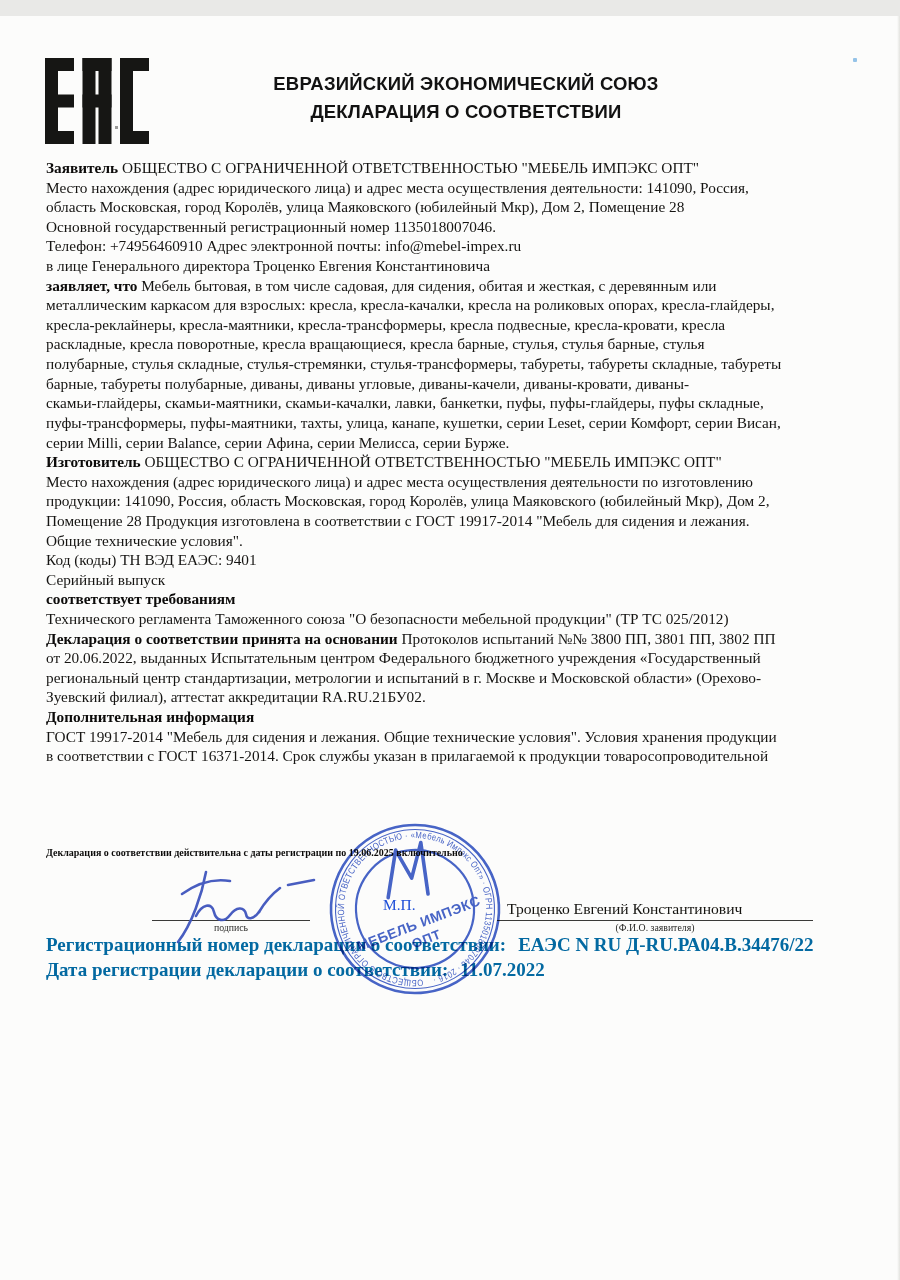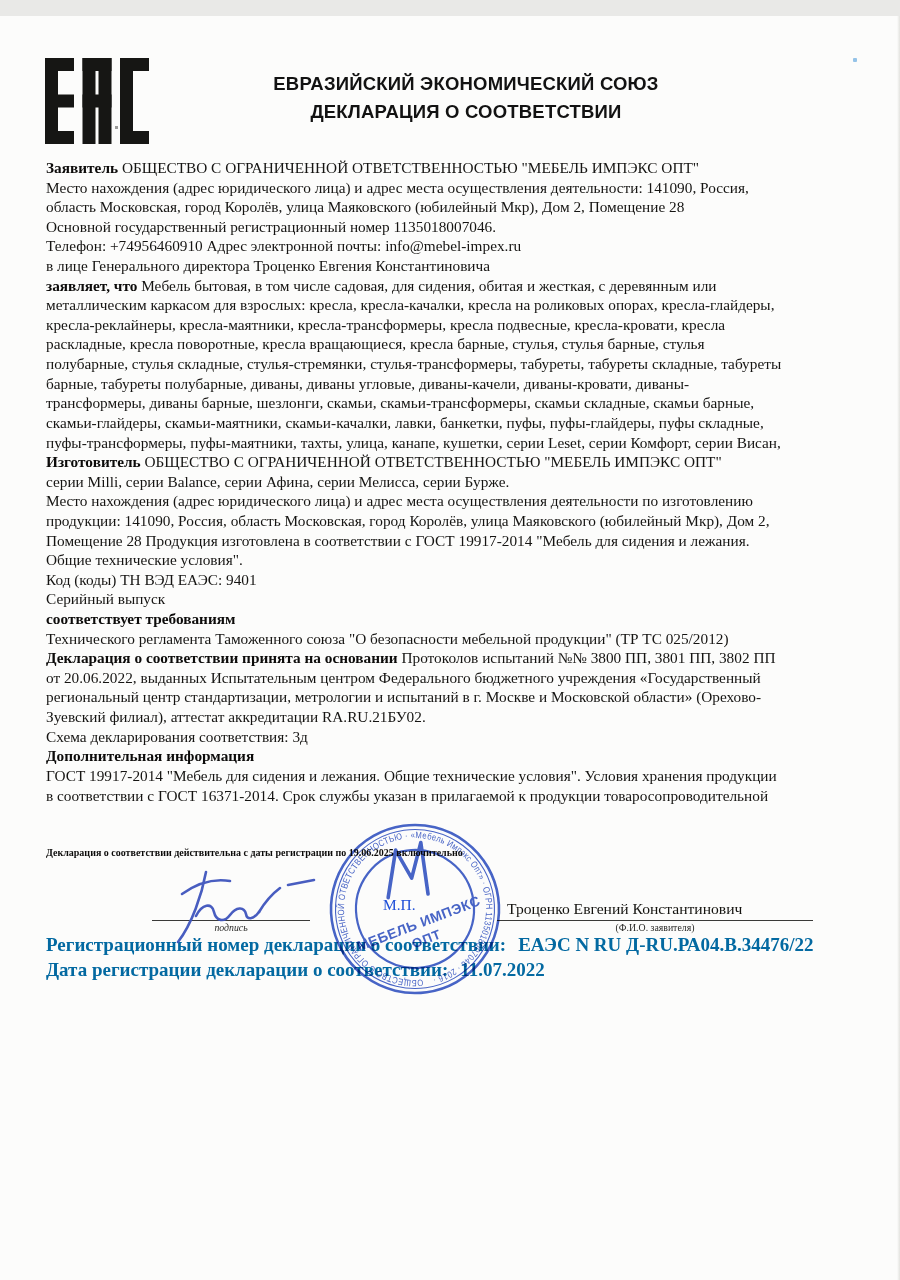--- a/index.html
+++ b/index.html
@@ -39,21 +39,21 @@
   .bline{height:19.62px;line-height:19.62px;font-size:15.3px;white-space:nowrap;}
   .bline b{font-weight:bold;color:#0c0b0a;}
 
   .validity-line{
     position:absolute;left:46px;top:831px;width:830px;
     font-size:10px;font-weight:bold;white-space:nowrap;color:#0c0b0a;
   }
 
   .sig-squiggle{position:absolute;left:140px;top:846px;width:190px;height:86px;z-index:6;}
   .sig-line{position:absolute;left:152px;top:904px;width:158px;border-top:1.6px solid #3a3a38;z-index:2;}
-  .sig-caption{position:absolute;left:152px;top:906px;width:158px;text-align:center;font-size:9.8px;color:#2c2c2a;z-index:2;font-style:italic;}
+  .sig-caption{position:absolute;left:152px;top:906px;width:158px;text-align:center;font-size:9.8px;color:#2c2c2a;z-index:2;}
   .mp-label{position:absolute;left:383px;top:880px;font-size:15.4px;color:#1d4ed8;z-index:2;}
   .fio-name{position:absolute;left:507px;top:884px;font-size:15.6px;color:#14130f;white-space:nowrap;z-index:2;}
   .fio-line{position:absolute;left:497px;top:904px;width:316px;border-top:1.6px solid #3a3a38;z-index:2;}
   .fio-caption{position:absolute;left:497px;top:906px;width:316px;text-align:center;font-size:9.8px;color:#2c2c2a;z-index:2;}
 
   .reg-row{position:absolute;left:46px;white-space:nowrap;font-weight:bold;font-size:19px;color:#0369a1;z-index:2;}
   .reg-row .reg-value{margin-left:12px;}
   .reg-number-row{top:918px;}
   .reg-date-row{top:943px;}
 
@@ -107,38 +107,36 @@
       <div class="bline"><span>область Московская, город Королёв, улица Маяковского (юбилейный Мкр), Дом 2, Помещение 28</span></div>
       <div class="bline"><span>Основной государственный регистрационный номер 1135018007046.</span></div>
       <div class="bline"><span>Телефон: +74956460910 Адрес электронной почты: info@mebel-impex.ru</span></div>
       <div class="bline"><span>в лице Генерального директора Троценко Евгения Константиновича</span></div>
       <div class="bline"><b>заявляет, что</b><span> Мебель бытовая, в том числе садовая, для сидения, обитая и жесткая, с деревянным или</span></div>
       <div class="bline"><span>металлическим каркасом для взрослых: кресла, кресла-качалки, кресла на роликовых опорах, кресла-глайдеры,</span></div>
       <div class="bline"><span>кресла-реклайнеры, кресла-маятники, кресла-трансформеры, кресла подвесные, кресла-кровати, кресла</span></div>
       <div class="bline"><span>раскладные, кресла поворотные, кресла вращающиеся, кресла барные, стулья, стулья барные, стулья</span></div>
       <div class="bline"><span>полубарные, стулья складные, стулья-стремянки, стулья-трансформеры, табуреты, табуреты складные, табуреты</span></div>
       <div class="bline"><span>барные, табуреты полубарные, диваны, диваны угловые, диваны-качели, диваны-кровати, диваны-</span></div>
-      <div class="bline"><span>трансформеры, диваны барные, шезлонги, скамьи, скамьи-трансформеры, скамьи складные, скамьи барные,</span></div>
       <div class="bline"><span>скамьи-глайдеры, скамьи-маятники, скамьи-качалки, лавки, банкетки, пуфы, пуфы-глайдеры, пуфы складные,</span></div>
       <div class="bline"><span>пуфы-трансформеры, пуфы-маятники, тахты, улица, канапе, кушетки, серии Leset, серии Комфорт, серии Висан,</span></div>
+      <div class="bline"><span>серии Milli, серии Balance, серии Афина, серии Мелисса, серии Бурже.</span></div>
       <div class="bline"><b>Изготовитель</b><span> ОБЩЕСТВО С ОГРАНИЧЕННОЙ ОТВЕТСТВЕННОСТЬЮ "МЕБЕЛЬ ИМПЭКС ОПТ"</span></div>
-      <div class="bline"><span>серии Milli, серии Balance, серии Афина, серии Мелисса, серии Бурже.</span></div>
       <div class="bline"><span>Место нахождения (адрес юридического лица) и адрес места осуществления деятельности по изготовлению</span></div>
       <div class="bline"><span>продукции: 141090, Россия, область Московская, город Королёв, улица Маяковского (юбилейный Мкр), Дом 2,</span></div>
       <div class="bline"><span>Помещение 28 Продукция изготовлена в соответствии с ГОСТ 19917-2014 "Мебель для сидения и лежания.</span></div>
       <div class="bline"><span>Общие технические условия".</span></div>
       <div class="bline"><span>Код (коды) ТН ВЭД ЕАЭС: 9401</span></div>
       <div class="bline"><span>Серийный выпуск</span></div>
       <div class="bline"><b>соответствует требованиям</b></div>
       <div class="bline"><span>Технического регламента Таможенного союза "О безопасности мебельной продукции" (ТР ТС 025/2012)</span></div>
       <div class="bline"><b>Декларация о соответствии принята на основании</b><span> Протоколов испытаний №№ 3800 ПП, 3801 ПП, 3802 ПП</span></div>
       <div class="bline"><span>от 20.06.2022, выданных Испытательным центром Федерального бюджетного учреждения «Государственный</span></div>
       <div class="bline"><span>региональный центр стандартизации, метрологии и испытаний в г. Москве и Московской области» (Орехово-</span></div>
       <div class="bline"><span>Зуевский филиал), аттестат аккредитации RA.RU.21БУ02.</span></div>
-      <div class="bline"><span>Схема декларирования соответствия: 3д</span></div>
       <div class="bline"><b>Дополнительная информация</b></div>
       <div class="bline"><span>ГОСТ 19917-2014 "Мебель для сидения и лежания. Общие технические условия". Условия хранения продукции</span></div>
       <div class="bline"><span>в соответствии с ГОСТ 16371-2014. Срок службы указан в прилагаемой к продукции товаросопроводительной</span></div>
     </div>
 
   <div class="validity-line">Декларация о соответствии действительна с даты регистрации по 19.06.2025 включительно</div>
 
   <svg class="sig-squiggle" viewBox="0 0 190 86" aria-hidden="true">
     <g fill="none" stroke="var(--sig-blue)" stroke-width="2.6" stroke-linecap="round" stroke-linejoin="round" opacity="0.95">
       <path d="M 42,32 C 56,22 72,16 90,19"></path>

